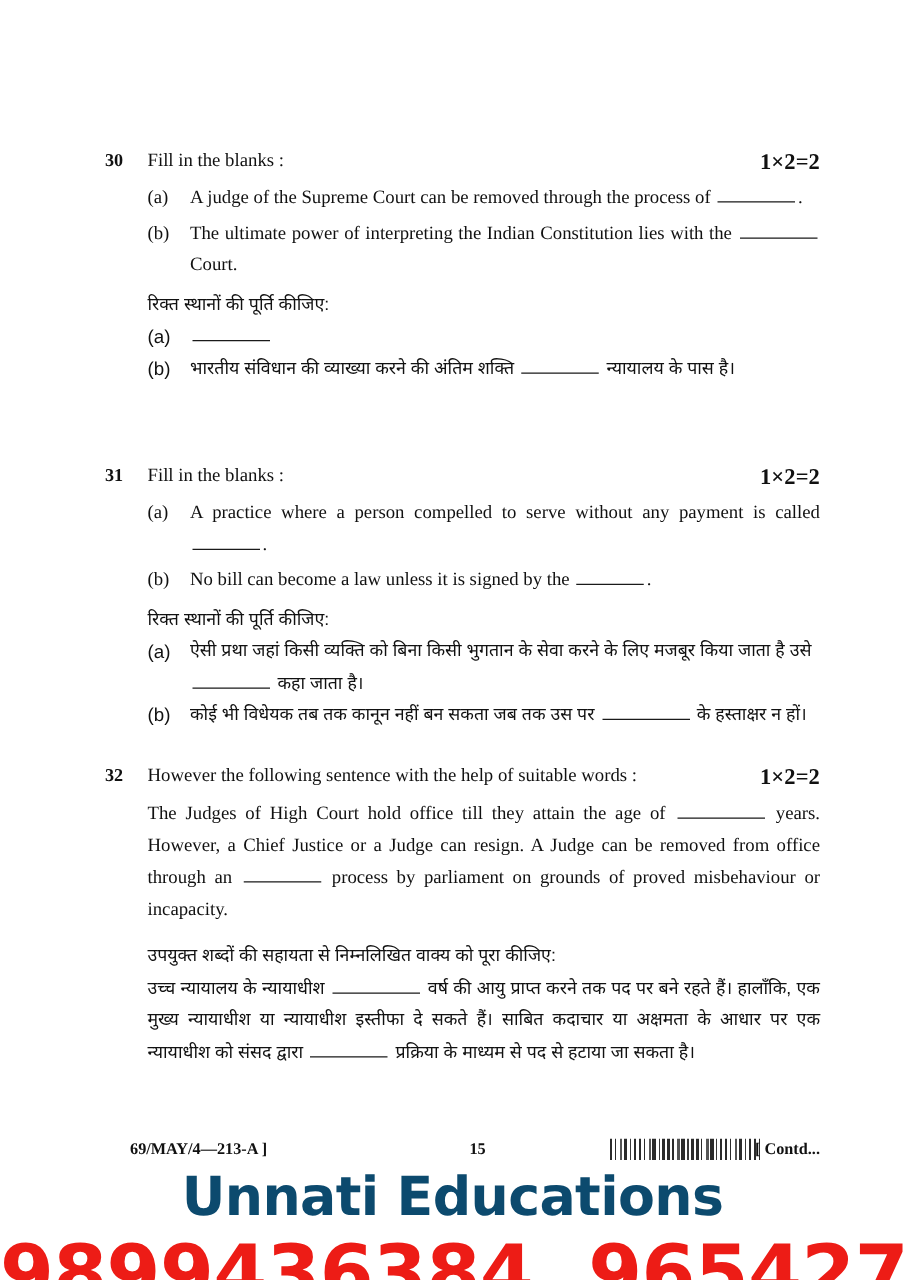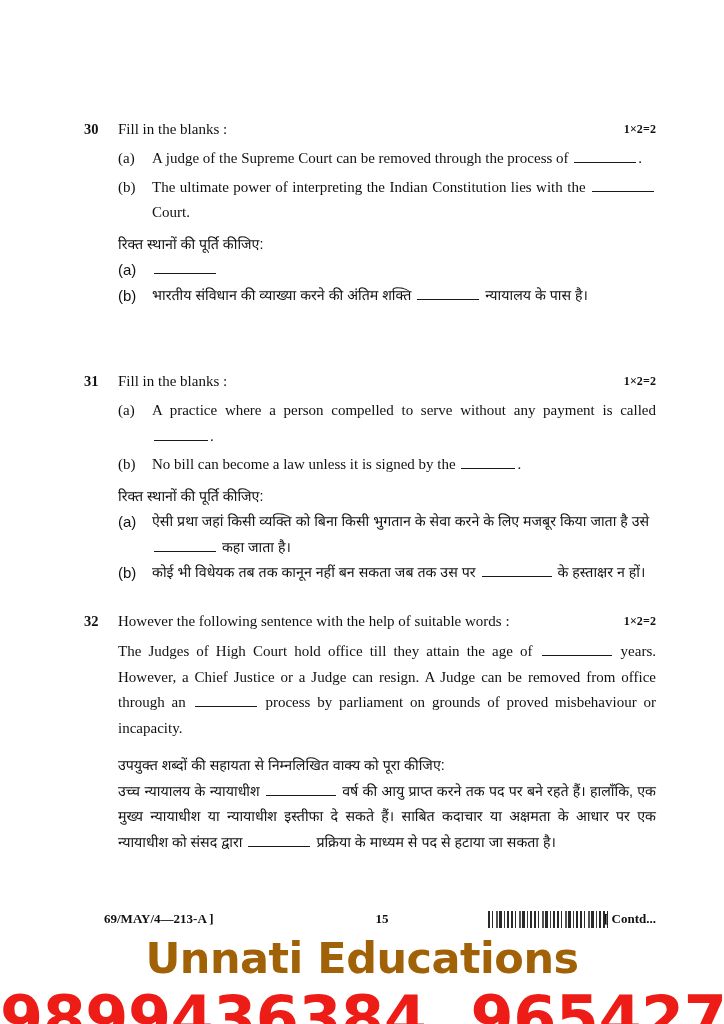--- a/index.html
+++ b/index.html
@@ -48,21 +48,21 @@
     display: block;
     margin-left: 34px;
     font-size: 15px;
     line-height: 20px;
   }
   .marks {
     position: absolute;
     right: 0;
     top: 0;
     font-weight: bold;
-    font-size: 12px;
+    font-size: 18px;
     line-height: 20px;
     letter-spacing: 0.1px;
   }
 
   
   .subitem {
     position: relative;
     margin-left: 34px;
     padding-left: 34px;
     font-size: 15px;
@@ -264,16 +264,16 @@
     <div class="para hi"><span>उच्च न्यायालय के न्यायाधीश</span> <span class="blank lg"></span> <span>वर्ष की आयु प्राप्त करने तक पद पर बने रहते हैं। हालाँकि, एक मुख्य न्यायाधीश या न्यायाधीश इस्तीफा दे सकते हैं। साबित कदाचार या अक्षमता के आधार पर एक न्यायाधीश को संसद द्वारा</span> <span class="blank"></span> <span>प्रक्रिया के माध्यम से पद से हटाया जा सकता है।</span></div>
   </div>
 
   <div class="footer">
     <span class="footer-code">69/MAY/4—213-A ]</span>
     <span class="footer-page">15</span>
     <span class="barcode"></span>
     <span class="footer-contd">[ Contd...</span>
   </div>
 
-  <div class="wm" id="wm-name" style="color: #a16207;">Unnati Educations</div>
+  <div class="wm" id="wm-name" style="color: #0c4a6e;">Unnati Educations</div>
   <div class="wm" id="wm-phone" style="color: rgb(237, 28, 22);">9899436384, 9654279279</div>
 
 </div>
 
 </body></html>

